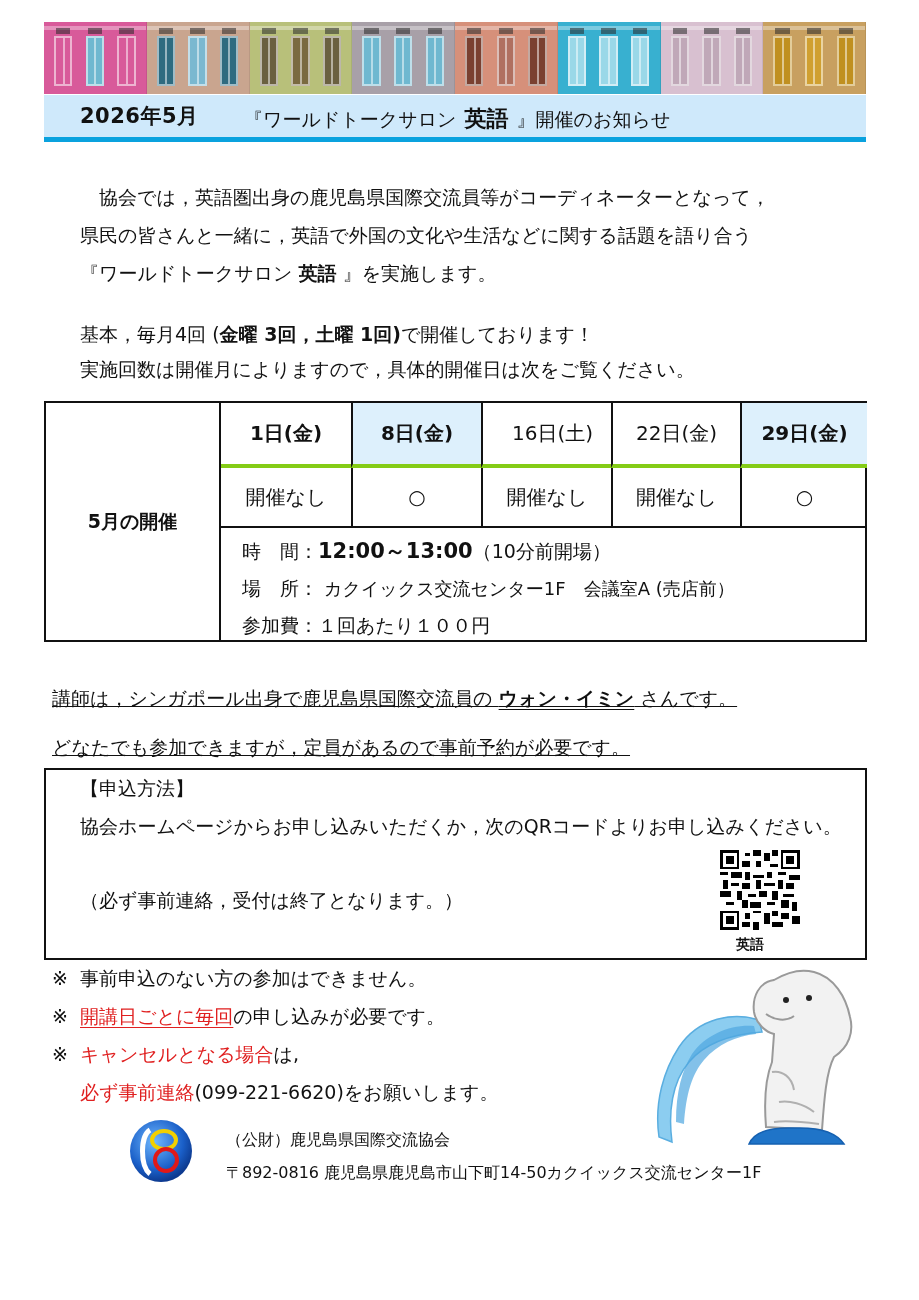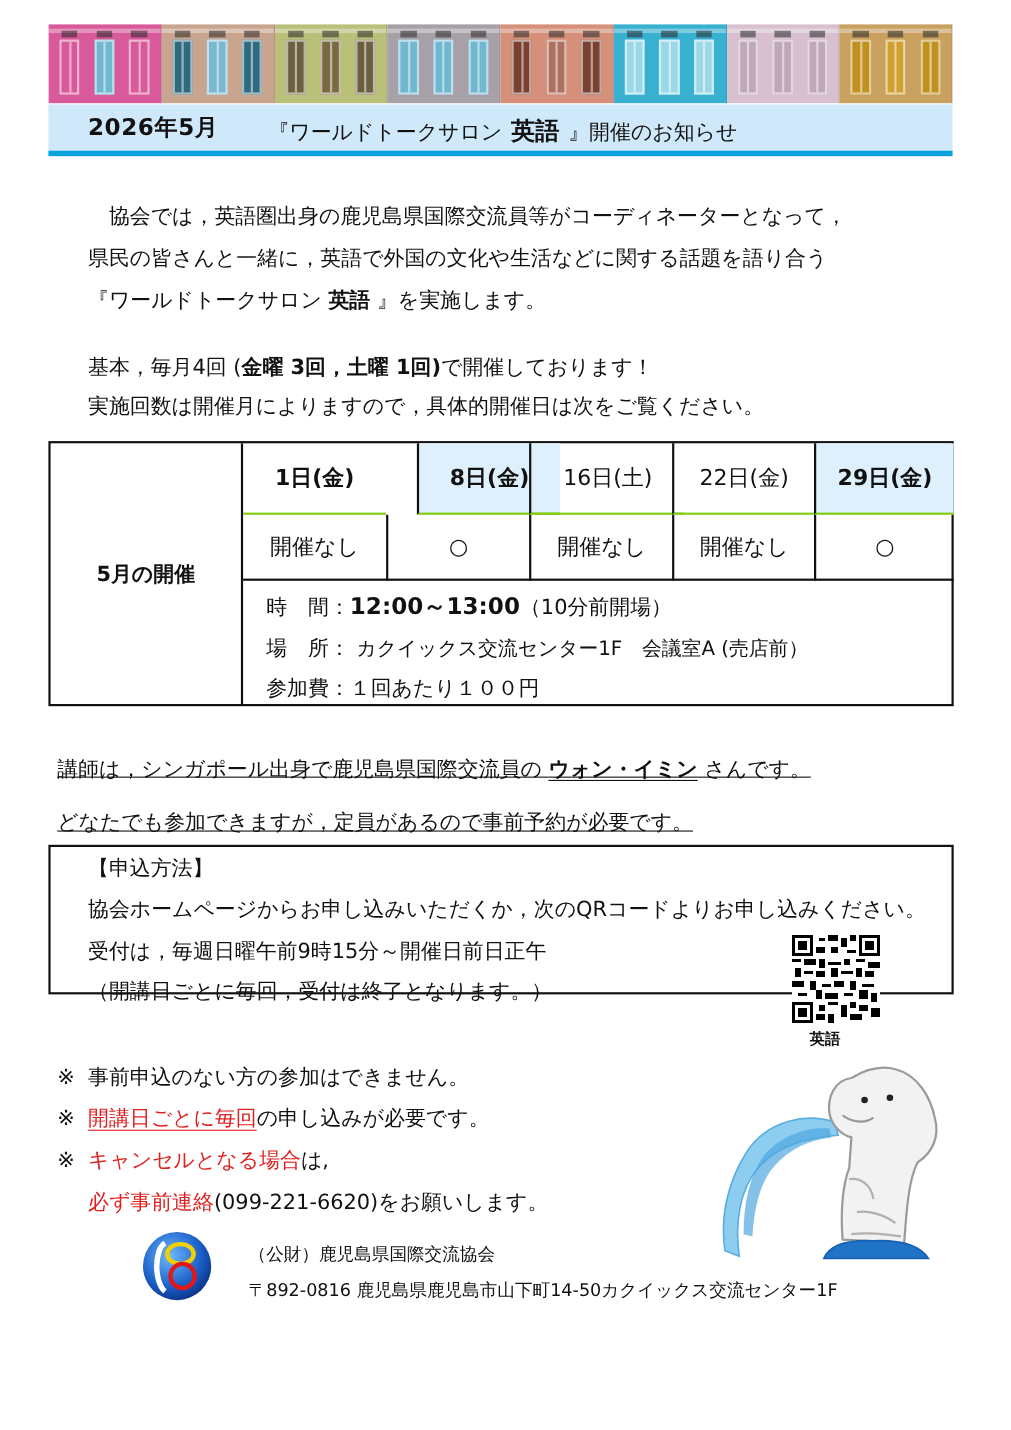--- a/index.html
+++ b/index.html
@@ -24,32 +24,32 @@
 
   .para { left: 80px; font-size: 19px; line-height: 38px; white-space: nowrap; }
   .para b { font-weight: bold; }
 
   
   .sched { left: 44px; top: 401px; width: 823px; height: 241px; border: 2px solid #111; box-sizing: border-box; }
   .sched .label { position: absolute; left: 0; top: 0; width: 173px; height: 100%; border-right: 2px solid #111;
                   display: flex; align-items: center; justify-content: center; font-size: 19px; font-weight: bold; }
   .sched .grid { position: absolute; left: 175px; top: 0; right: 0; height: 125px; }
   .cell { position: absolute; display: flex; align-items: center; justify-content: center; font-size: 20px; box-sizing: border-box; }
-  .cell.date { top: 0; height: 65px; border-bottom: 2px solid #84cc16; }
+  .cell.date { top: 0; height: 65px; border-bottom: 4px solid #84cc16; }
   .cell.status { top: 65px; height: 60px; border-bottom: 2px solid #111; }
   .cell.bold { font-weight: bold; }
   .cell.hl { background: #ddf0fc; }
   .cell.bl { border-left: 2px solid #111; }
   .sched .info { position: absolute; left: 196px; top: 130px; font-size: 19px; line-height: 37px; white-space: nowrap; }
   .sched .info .time { font-weight: bold; font-size: 21px; }
 
   .notice { left: 52px; font-size: 19px; white-space: nowrap; text-decoration: underline; }
   .underline-bold { font-weight: bold; text-decoration: underline; text-underline-offset: 4px; }
 
-  .apply { left: 44px; top: 768px; width: 823px; height: 136px; border: 2px solid #111; box-sizing: border-box; }
+  .apply { left: 44px; top: 768px; width: 823px; height: 192px; border: 2px solid #111; box-sizing: border-box; }
   .apply .line { position: absolute; left: 34px; font-size: 19px; white-space: nowrap; }
   .qr { position: absolute; left: 670px; top: 80px; width: 88px; height: 80px; }
   .qr-label { position: absolute; left: 690px; top: 166px; font-size: 14px; font-weight: bold; }
 
   .note { left: 52px; font-size: 19px; white-space: nowrap; }
   .red { color: #e02020; }
   .red-ul { color: #e02020; text-decoration: underline; text-underline-offset: 4px; }
 
   .merlion { left: 654px; top: 962px; width: 206px; height: 195px; }
 
@@ -128,21 +128,21 @@
 
 <div class="abs para" style="top:315px;">
   <span>基本，毎月4回 (</span><b>金曜 3回，土曜 1回)</b><span>で開催しております！</span>
 </div>
 <div class="abs para" style="top:350px;">実施回数は開催月によりますので，具体的開催日は次をご覧ください。</div>
 
 <div class="abs sched">
   <div class="label">5月の開催</div>
   <div class="grid">
     <div class="cell date bold" style="left:0;width:130px;">1日(金)</div>
-    <div class="cell date bold hl bl" style="left:130px;width:130px;margin-left:28px;">8日(金)</div>
+    <div class="cell date bold hl bl" style="left:130px;width:130px;">8日(金)</div>
     <div class="cell date bl" style="left:260px;width:141px;">16日(土)</div>
     <div class="cell date bl" style="left:390px;width:129px;">22日(金)</div>
     <div class="cell date bold hl bl" style="left:519px;width:127px;">29日(金)</div>
 
     <div class="cell status" style="left:0;width:130px;">開催なし</div>
     <div class="cell status bl" style="left:130px;width:130px;">○</div>
     <div class="cell status bl" style="left:260px;width:130px;">開催なし</div>
     <div class="cell status bl" style="left:390px;width:129px;">開催なし</div>
     <div class="cell status bl" style="left:519px;width:127px;">○</div>
   </div>
@@ -160,22 +160,21 @@
 </div>
 
 <div class="abs notice" style="top:686px;">
   <span>講師は，シンガポール出身で鹿児島県国際交流員の </span><span class="underline-bold">ウォン・イミン</span><span> さんです。</span>
 </div>
 <div class="abs notice" style="top:735px;">どなたでも参加できますが，定員があるので事前予約が必要です。</div>
 
 <div class="abs apply">
   <div class="line" style="top:6px;">【申込方法】</div>
   <div class="line" style="top:44px;">協会ホームページからお申し込みいただくか，次のQRコードよりお申し込みください。</div>
-  <div class="line" style="top:82px;">受付は，毎週日曜午前9時15分～開催日前日正午</div>
-  <div class="line" style="top:118px;">（開講日ごとに毎回，受付は終了となります。）</div>
+  <div class="line" style="top:118px;">（必ず事前連絡，受付は終了となります。）</div>
   <svg class="qr" viewBox="0 0 29 29" shape-rendering="crispEdges">
     <rect x="0" y="0" width="29" height="29" fill="#fff"></rect>
     <g fill="#000">
       <rect x="0" y="0" width="7" height="7"></rect>
         <rect x="1" y="1" width="5" height="5" fill="#fff"></rect>
         <rect x="2" y="2" width="3" height="3"></rect>
       <rect x="22" y="0" width="7" height="7"></rect>
         <rect x="23" y="1" width="5" height="5" fill="#fff"></rect>
         <rect x="24" y="2" width="3" height="3"></rect>
       <rect x="0" y="22" width="7" height="7"></rect>

